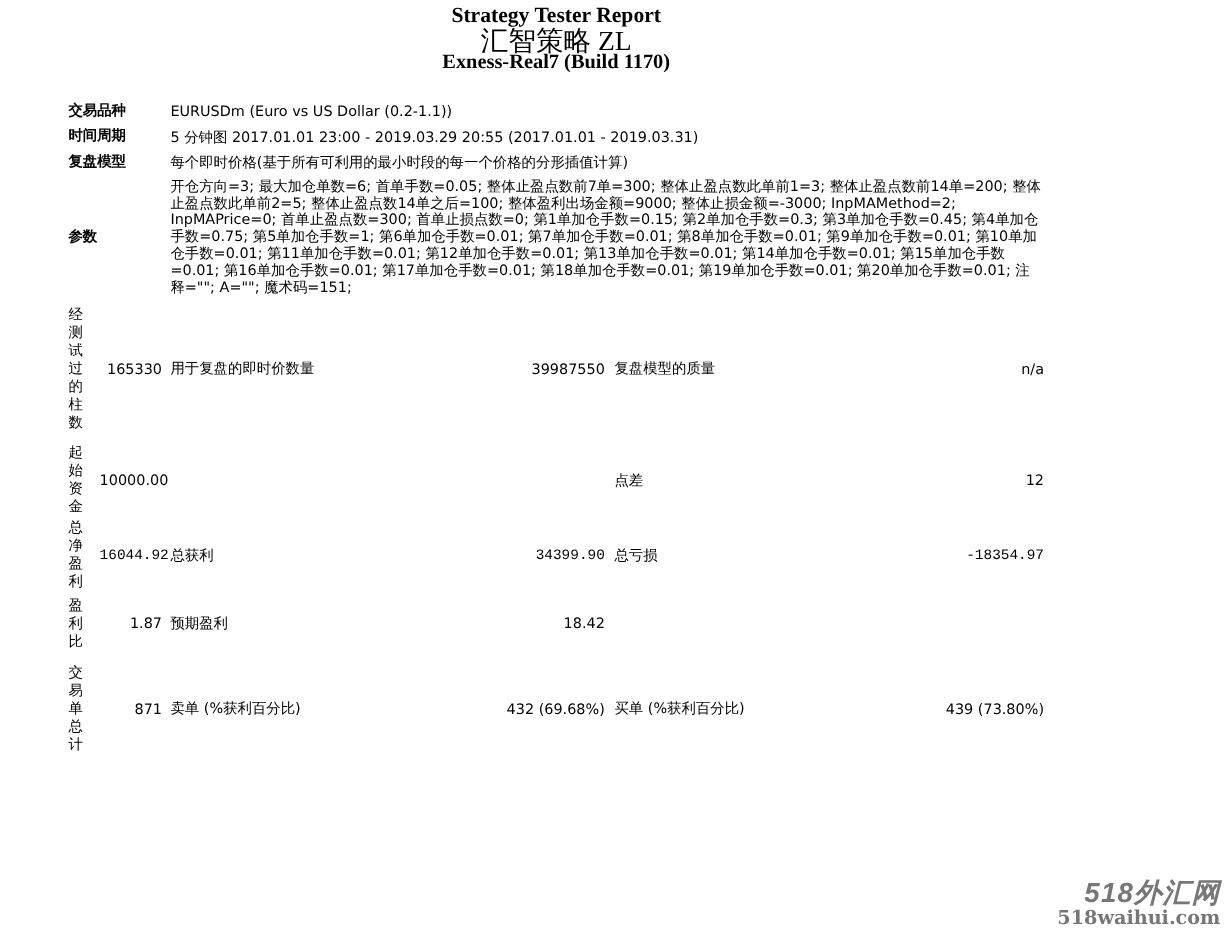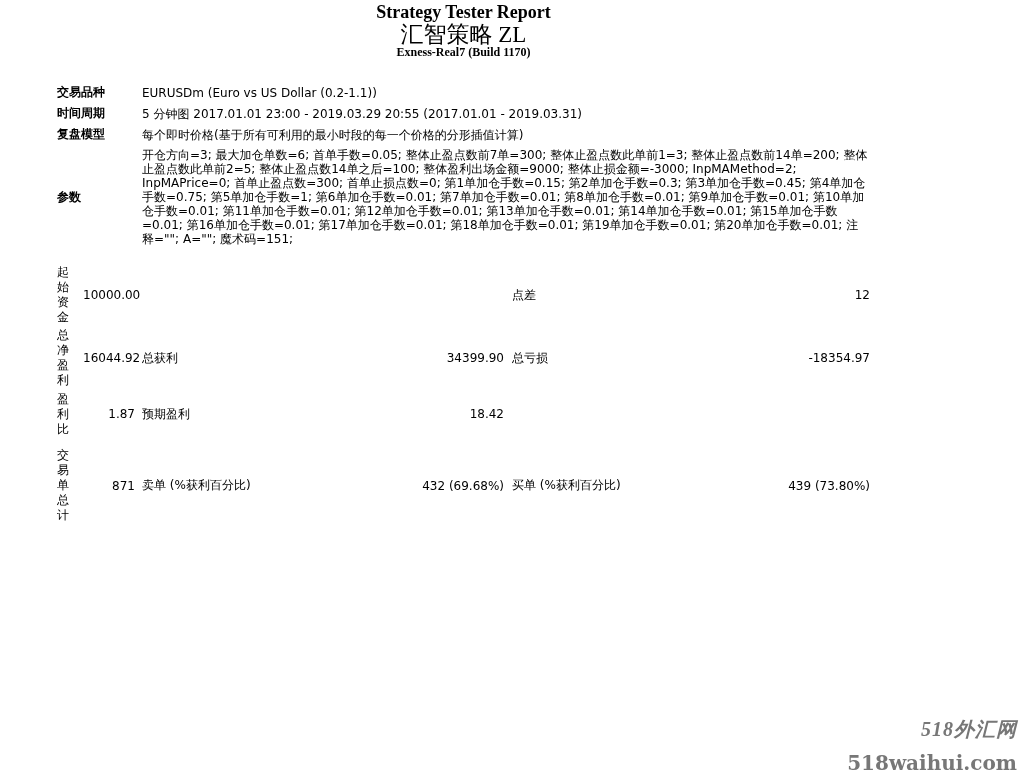--- a/index.html
+++ b/index.html
@@ -9,54 +9,54 @@
     position: relative; overflow: hidden;
     font-family: "DejaVu Sans", "Liberation Sans", sans-serif;
     font-size: 12px; color: #000000;
   }
   .report { margin-left: 57px; width: 813px; }
 
   
   .hdr { text-align: center; font-family: "Liberation Serif", "DejaVu Serif", serif; }
   .hdr .title    { font-size: 18px; font-weight: bold; line-height: 24px; }
   .hdr .subtitle { font-size: 23px; font-weight: normal; line-height: 21px; }
-  .hdr .build    { font-size: 12px; font-weight: bold; line-height: 14px; }
+  .hdr .build    { font-size: 17px; font-weight: bold; line-height: 14px; }
 
   
   .info { margin-top: 23px; }
   .irow { display: flex; align-items: center; min-height: 21px; }
   .irow.params { align-items: center; padding-top: 3px; }
   .ilabel { width: 85px; font-weight: bold; flex: none; }
   .ivalue { flex: 1; line-height: 14px; }
 
   
   .summary { margin-top: 9px; }
   .srow { display: flex; align-items: center; }
   .srow.spacer { height: 10px; }
   .r1 { height: 105px; } .r2 { height: 92px; } .r3 { height: 60px; }
-  .r4 { height: 66px; }  .r5 { height: 46px; } .r6 { height: 66px; }
+  .r4 { height: 66px; font-family: Liberation Mono, monospace; }  .r5 { height: 46px; } .r6 { height: 66px; }
   .r7 { height: 77px; }
   .c0 { width: 26px;  flex: none; }
   .c1 { width: 52px;  flex: none; text-align: right; }
   .c2 { width: 230px; flex: none; padding-left: 7px; }
   .c3 { width: 139px; flex: none; text-align: right; }
   .c4 { width: 230px; flex: none; padding-left: 8px; }
   .c5 { width: 136px; flex: none; text-align: right; }
   .vlabel { display: block; width: 15px; word-break: break-all; line-height: 15px; }
   .error-val { font-weight: bold; }
 
   
   .watermark { position: absolute; right: 6px; bottom: 2px; text-align: right; line-height: 1; }
   .wm-brand {
-    font-family: Liberation Serif, serif;
-    font-style: italic; font-weight: bold; font-size: 20px; letter-spacing: 1px;
+    font-family: Liberation Sans, sans-serif;
+    font-style: italic; font-weight: bold; font-size: 23px; letter-spacing: 1px;
   }
   .wm-domain {
     font-family: "DejaVu Serif", "Liberation Serif", serif;
-    font-weight: bold; font-size: 20px; margin-top: 14px;
+    font-weight: bold; font-size: 16px; margin-top: 1px;
   }
 </style>
 </head>
 <body>
 
 <div class="report">
 
   <div class="hdr">
     <div class="title">Strategy Tester Report</div>
     <div class="subtitle">汇智策略 ZL</div>
@@ -77,20 +77,30 @@
       <div class="ivalue">每个即时价格(基于所有可利用的最小时段的每一个价格的分形插值计算)</div>
     </div>
     <div class="irow params">
       <div class="ilabel">参数</div>
       <div class="ivalue">开仓方向=3; 最大加仓单数=6; 首单手数=0.05; 整体止盈点数前7单=300; 整体止盈点数此单前1=3; 整体止盈点数前14单=200; 整体止盈点数此单前2=5; 整体止盈点数14单之后=100; 整体盈利出场金额=9000; 整体止损金额=-3000; InpMAMethod=2; InpMAPrice=0; 首单止盈点数=300; 首单止损点数=0; 第1单加仓手数=0.15; 第2单加仓手数=0.3; 第3单加仓手数=0.45; 第4单加仓手数=0.75; 第5单加仓手数=1; 第6单加仓手数=0.01; 第7单加仓手数=0.01; 第8单加仓手数=0.01; 第9单加仓手数=0.01; 第10单加仓手数=0.01; 第11单加仓手数=0.01; 第12单加仓手数=0.01; 第13单加仓手数=0.01; 第14单加仓手数=0.01; 第15单加仓手数=0.01; 第16单加仓手数=0.01; 第17单加仓手数=0.01; 第18单加仓手数=0.01; 第19单加仓手数=0.01; 第20单加仓手数=0.01; 注释=""; A=""; 魔术码=151;</div>
     </div>
   </div>
 
   <div class="summary">
 
+    <div class="srow r1">
+      <div class="c0">
+          <span class="vlabel">经测试过的柱数</span>
+        </div>
+      <div class="c1">165330</div>
+      <div class="c2">用于复盘的即时价数量</div>
+      <div class="c3">39987550</div>
+      <div class="c4">复盘模型的质量</div>
+      <div class="c5">n/a</div>
+    </div>
 
 
     <div class="srow spacer"></div>
 
     <div class="srow r3">
       <div class="c0">
           <span class="vlabel">起始资金</span>
         </div>
       <div class="c1">10000.00</div>
       <div class="c2"></div>

